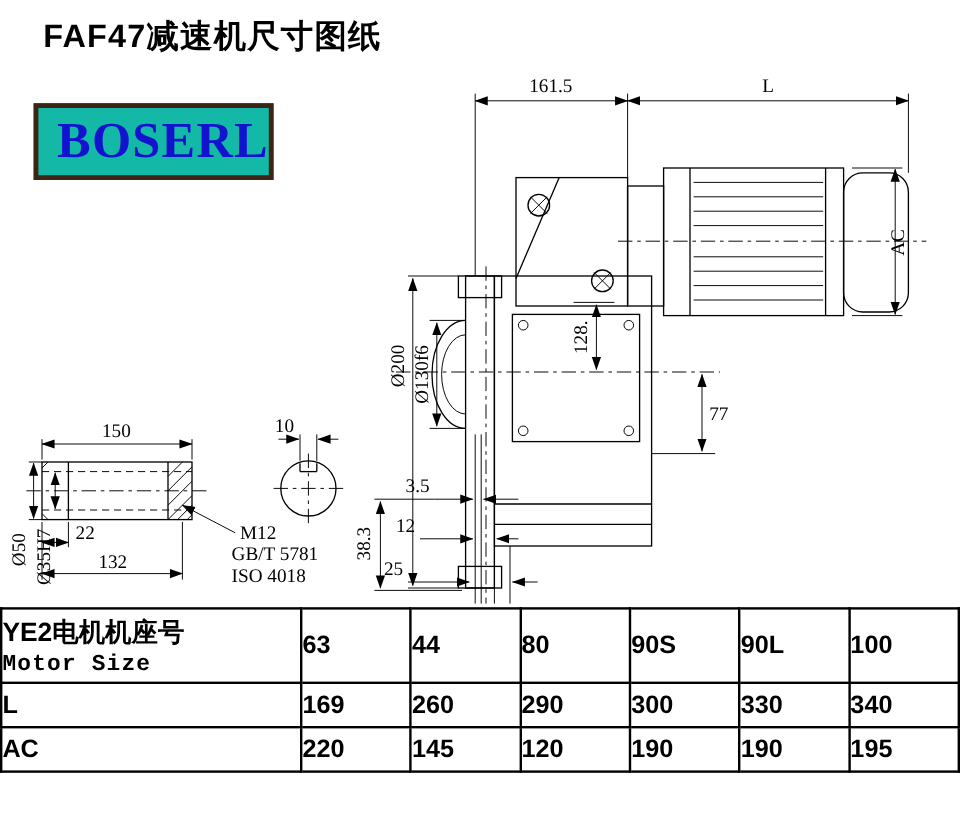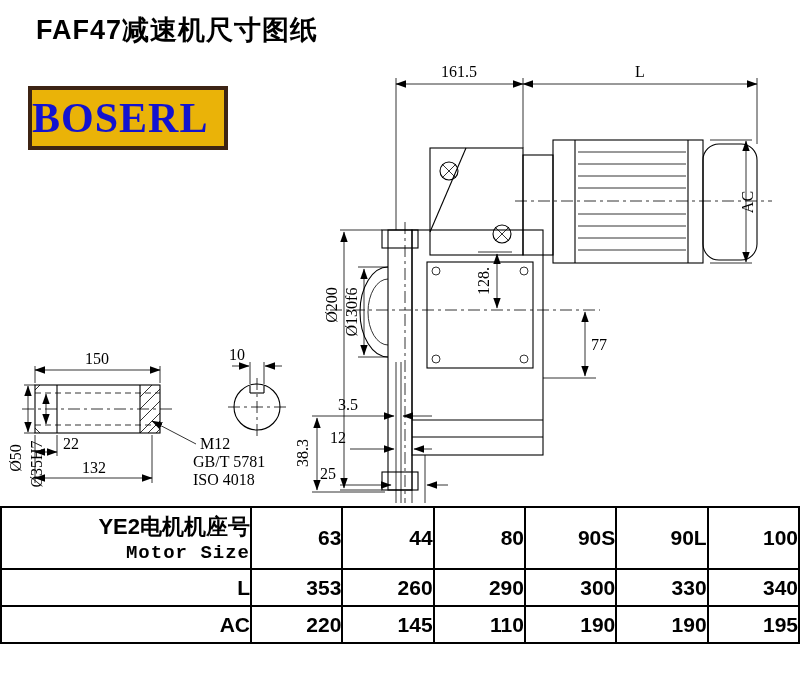--- a/index.html
+++ b/index.html
@@ -1,33 +1,33 @@
 <!DOCTYPE html>
 <html><head>
 <meta charset="utf-8">
 <style>
   html,body{margin:0;padding:0;background:#fff;}
   .page{position:relative;width:800px;height:681px;background:#fff;overflow:hidden;
         font-family:"Liberation Sans",sans-serif;color:#000;}
   .title{position:absolute;left:36px;top:12px;font-size:27px;font-weight:700;
          letter-spacing:1px;font-family:"Liberation Sans",sans-serif;}
   .logo-box{position:absolute;left:28px;top:86px;width:192px;height:56px;
-            border:4px solid #3d2414;display:flex;align-items:center;justify-content:flex-start;
-            background:#eab308;}
+            border:4px solid #3d2414;display:flex;align-items:center;justify-content:flex-end;
+            background:#14b8a6;}
   .logo-text{font-family:"Liberation Serif",serif;font-size:42px;font-weight:700;
              color:#1313cf;letter-spacing:1px;line-height:1;}
   svg{position:absolute;left:0;top:0;}
   .ln{fill:none;stroke:#000;stroke-width:1.1;}
   .tn{fill:none;stroke:#000;stroke-width:0.8;}
   .cl{fill:none;stroke:#000;stroke-width:0.8;stroke-dasharray:12 4 3 4;}
   .hd{fill:none;stroke:#000;stroke-width:0.8;stroke-dasharray:6 4;}
   .dimtext{font-family:"Liberation Serif",serif;font-size:16px;fill:#000;}
   .dim-table{position:absolute;left:0;top:506px;width:800px;border-collapse:collapse;
              table-layout:fixed;background:#fff;}
-  .dim-table td{border:2px solid #000;text-align:right;vertical-align:middle;
+  .dim-table td{border:2px solid #000;text-align:left;vertical-align:middle;
                 font-weight:700;font-size:21px;padding:0;}
   .dim-table tr{height:37px;}
   .dim-table tr.hdr{height:62px;}
   .hcell-line1{font-size:22px;font-weight:700;}
   .hcell-line2{font-size:19px;font-weight:700;font-family:"Liberation Mono",monospace;
                letter-spacing:1px;}
 </style>
 </head>
 <body>
 
@@ -220,32 +220,32 @@
         </td>
         <td>63</td>
         <td>44</td>
         <td>80</td>
         <td>90S</td>
         <td>90L</td>
         <td>100</td>
       </tr>
       <tr>
         <td>L</td>
-        <td>353</td>
+        <td>169</td>
         <td>260</td>
         <td>290</td>
         <td>300</td>
         <td>330</td>
         <td>340</td>
       </tr>
       <tr>
         <td>AC</td>
         <td>220</td>
         <td>145</td>
-        <td>110</td>
+        <td>120</td>
         <td>190</td>
         <td>190</td>
         <td>195</td>
       </tr>
     </tbody>
   </table>
 
 </div>
 
 </body></html>

